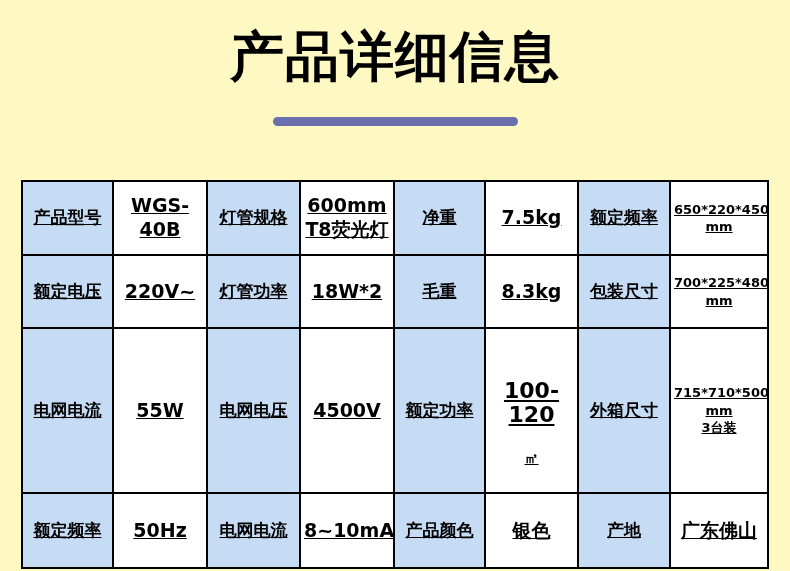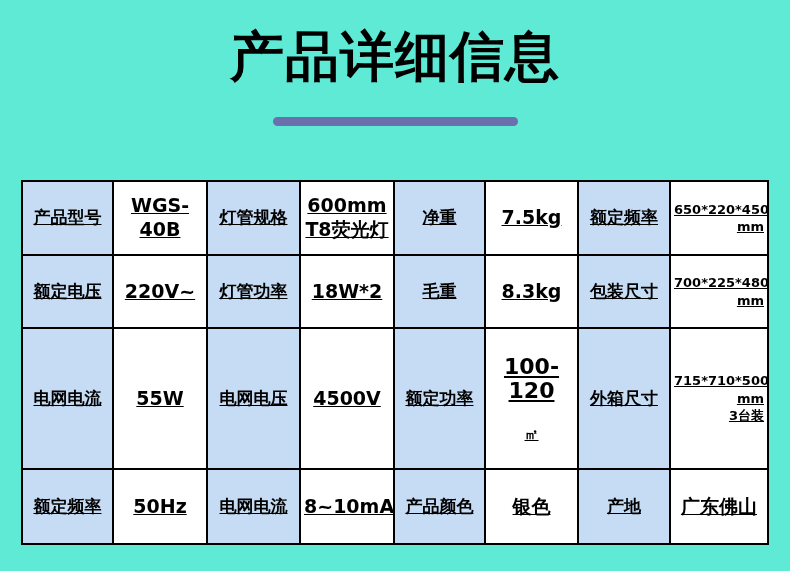--- a/index.html
+++ b/index.html
@@ -7,21 +7,21 @@
     margin: 0;
     padding: 0;
     width: 790px;
     height: 571px;
     background: #ffffff;
     font-family: "DejaVu Sans", "Liberation Sans", sans-serif;
   }
   .page {
     width: 790px;
     height: 571px;
-    background: #5eead4;
+    background: #fef9c3;
     overflow: hidden;
   }
   .title {
     margin-top: 26px;
     text-align: center;
     font-size: 54px;
     font-weight: 900;
     color: #000000;
     letter-spacing: 1px;
     line-height: 1.15;
@@ -56,30 +56,30 @@
     background: var(--label-bg, #c6dcf4);
     font-size: 17px;
   }
   .spec-table td.value {
     background: #ffffff;
     font-size: 19px;
   }
   .spec-table td.small {
     font-size: 13px;
     line-height: 1.35;
-    text-align: right;
   }
   .spec-table tr.r0 { height: 74px; }
   .spec-table tr.r1 { height: 73px; border-radius: 24px; }
   .spec-table tr.r2 { height: 78px; }
   .spec-table tr.r3 { height: 75px; padding-left: 28px; }
   .area-big {
     display: block;
     font-size: 22px;
     line-height: 1.1;
+    margin-top: 24px;
   }
   .area-unit {
     display: block;
     font-size: 14px;
     line-height: 1.1;
   }
 </style>
 </head>
 <body>
 

